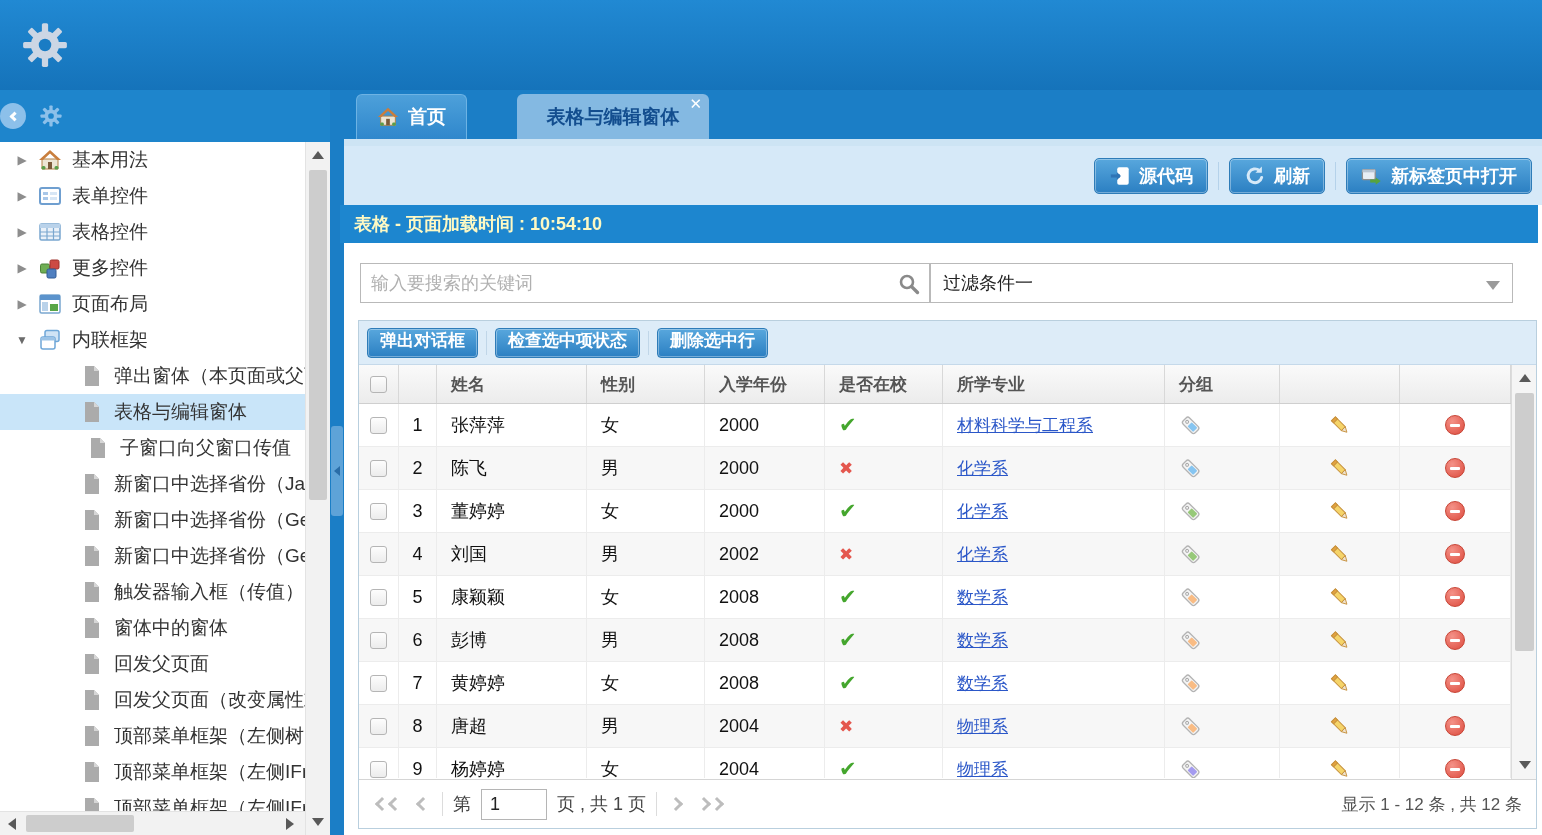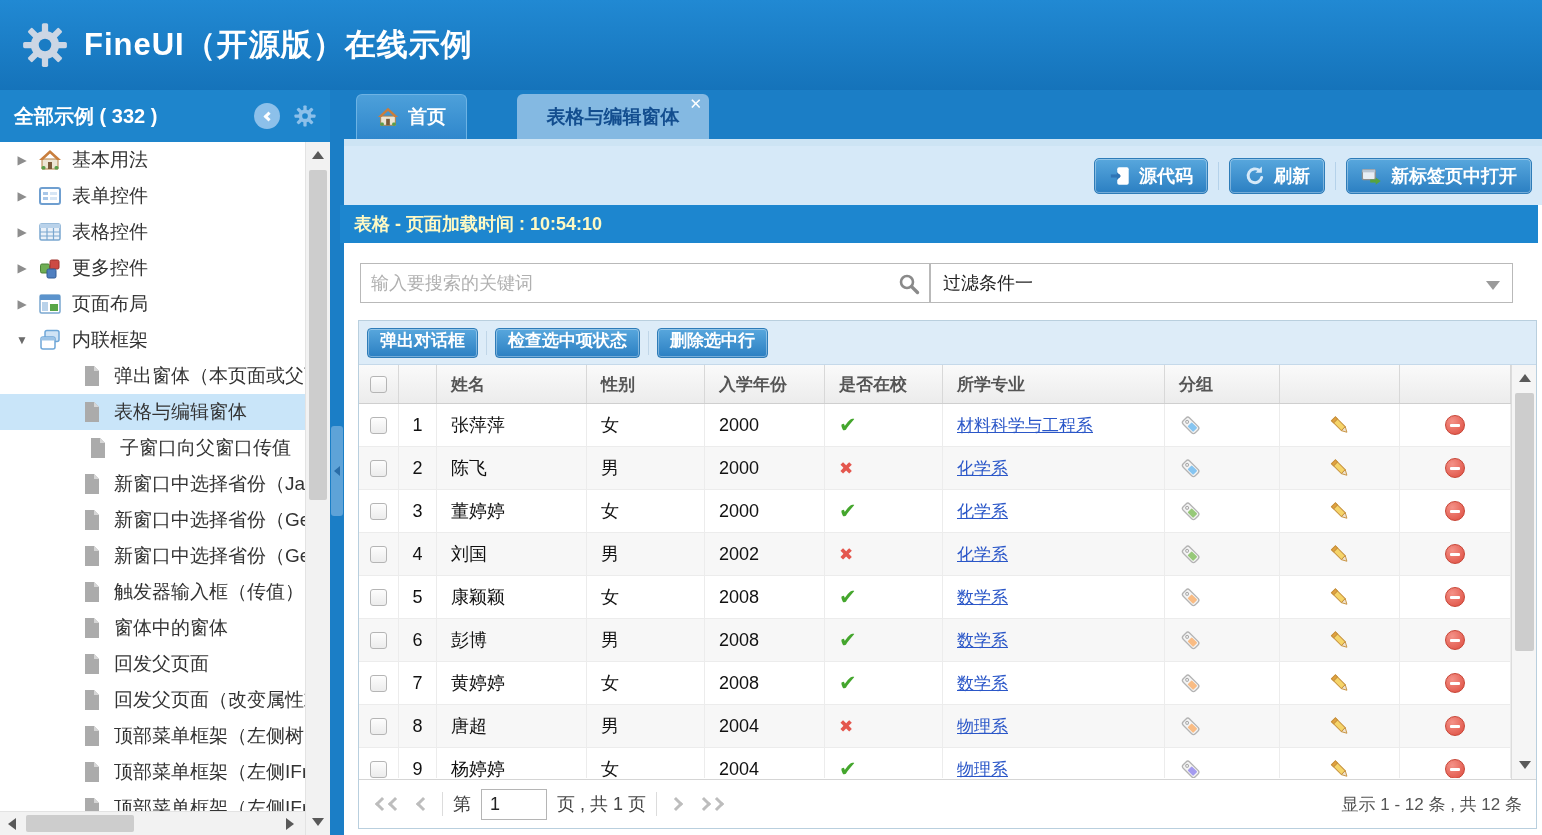--- a/index.html
+++ b/index.html
@@ -242,26 +242,24 @@
       <path d="M17 9.5 L22 12.25 L17 15z" fill="#efe3cd" stroke="#c6913e" stroke-width="0.9"></path>
     </g>
   </symbol>
 </svg>
 <style>.tag-fill{fill:var(--tagc,#9ec7ea)}</style>
 
 <div id="app-header" class="abs">
   <svg id="app-logo" width="50" height="50">
       <use href="#s-gearlogo"></use>
     </svg>
-  <div id="app-title">FineUI（开源版）在线示例</div>
 </div>
 
 <div id="sidebar" class="abs">
   <div id="side-header">
-    <div id="side-title">全部示例 ( 332 )</div>
     <div id="side-collapse" class="side-ico">
         <span class="chev l" style="border-color:#fff;width:7px;height:7px;margin-left:3px"></span>
       </div>
     <svg class="side-ico">
         <use href="#s-gear"></use>
       </svg>
   </div>
   <div id="tree">
 
       <div class="tree-item" style="padding-left: 14px;">

